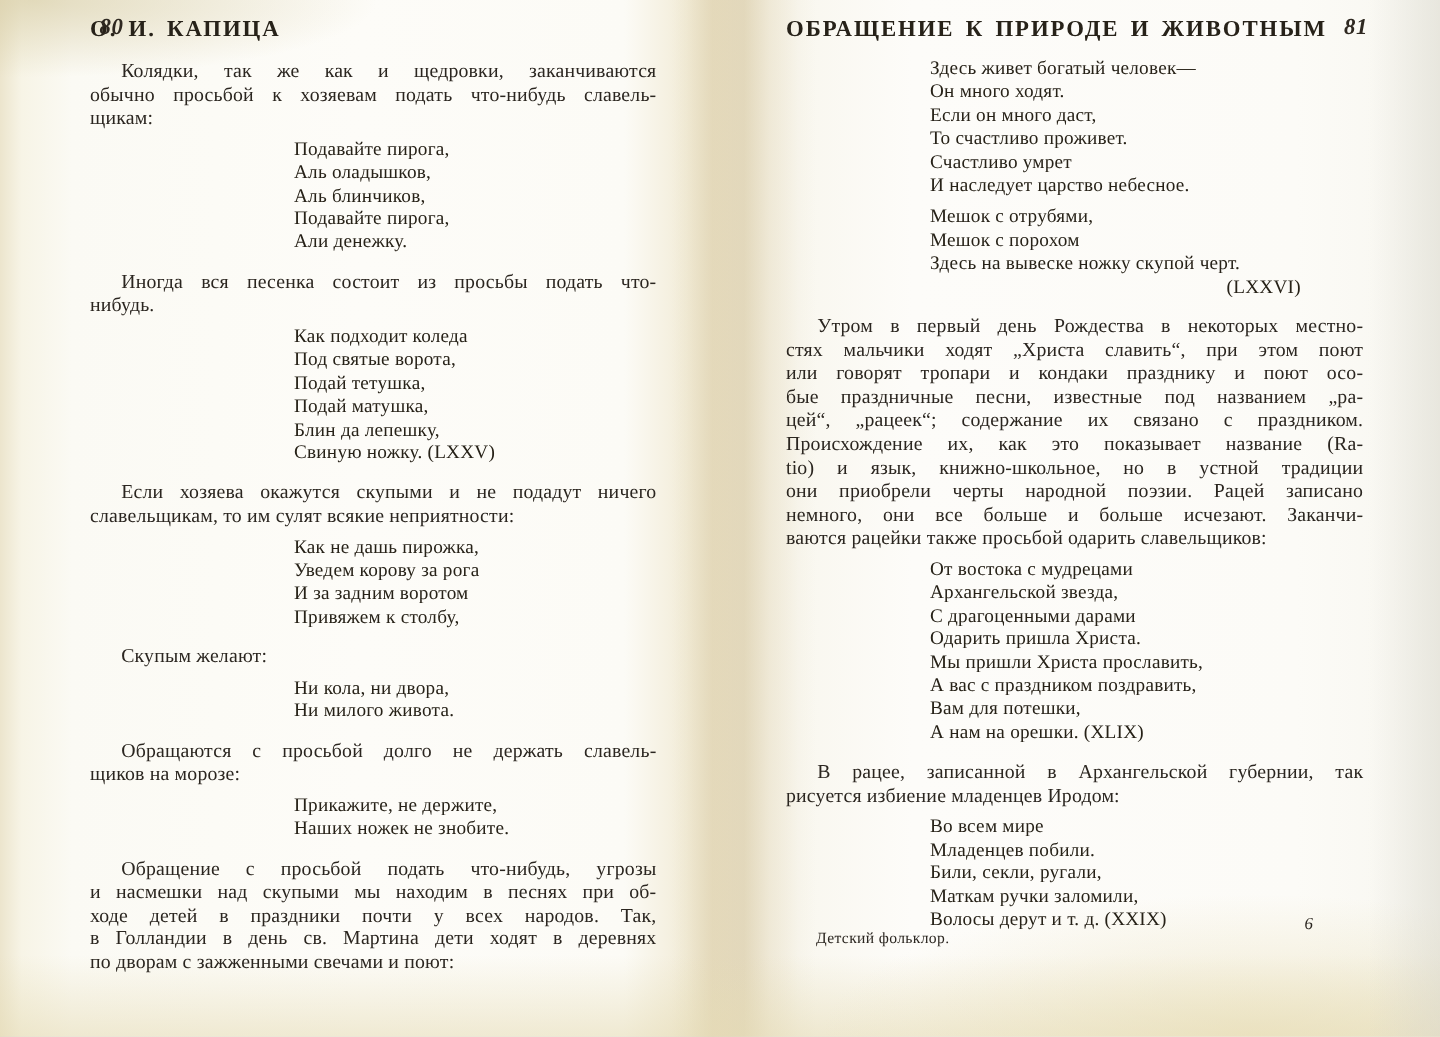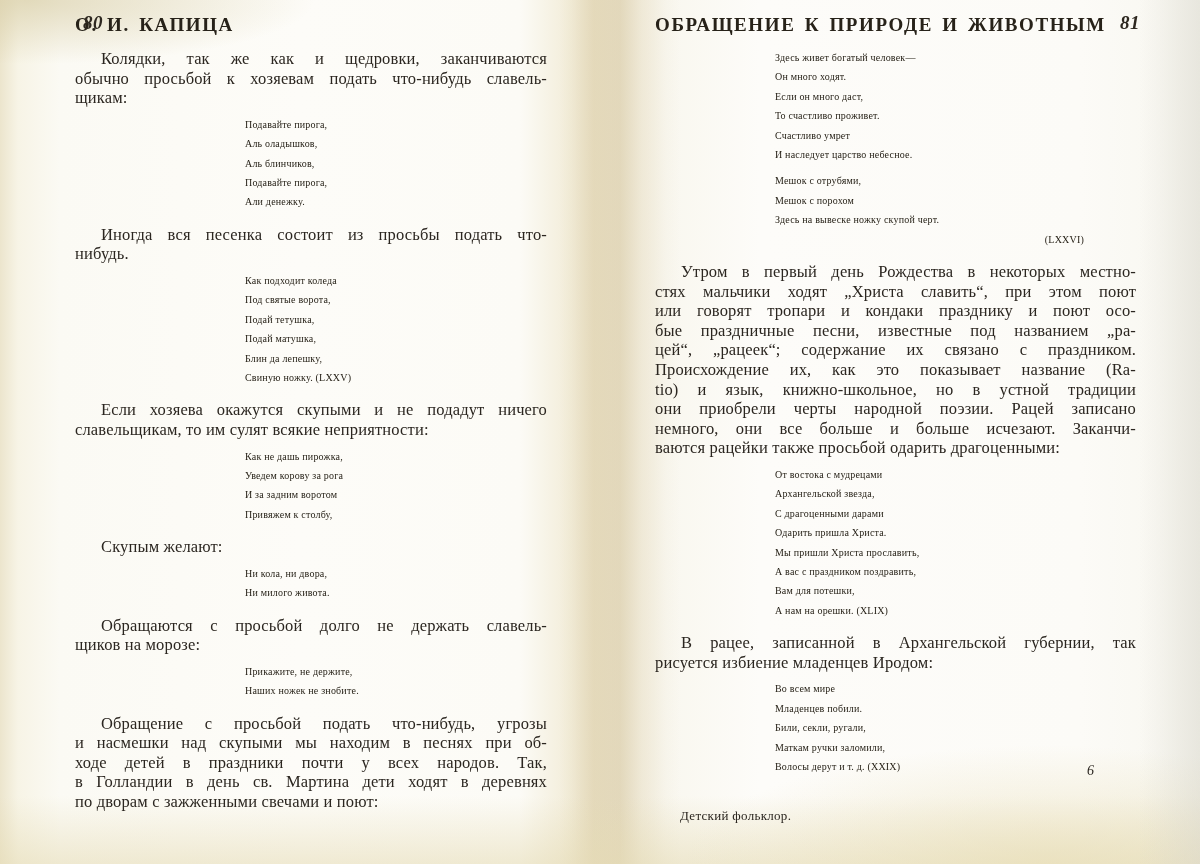--- a/index.html
+++ b/index.html
@@ -45,27 +45,27 @@
   #left-page .page-number{left:8px;}
   #right-page .page-number{right:-4px;}
 
   .block{margin:0;}
   .paragraph{margin-top:13px;font-size:16.5px;line-height:19.6px;letter-spacing:.15px;}
   .paragraph .line{text-align:justify;text-align-last:justify;}
   .paragraph .line.first{text-indent:26px;}
   .paragraph .line.last{text-align-last:left;}
   .paragraph .line.first.last{text-align-last:left;}
 
-  .verse{margin-top:7px;font-size:10px;line-height:19.4px;letter-spacing:.2px;color:#272218;}
+  .verse{margin-top:7px;font-size:16px;line-height:19.4px;letter-spacing:.2px;color:#272218;}
   #left-page .verse{margin-left:170px;}
   #right-page .verse{margin-left:120px;}
   .verse .attribution{text-align:right;padding-right:52px;}
 
   .signature{position:absolute;font-size:13px;color:#2b2620;}
-  #signature-title{left:680px;top:808px;letter-spacing:.3px;}
+  #signature-title{left:680px;top:774px;letter-spacing:.3px;}
   #signature-number{left:1087px;top:763px;font-style:italic;font-size:14px;}
 </style>
 </head>
 <body>
 
 <div id="scan">
   <div class="tone" id="tone-spine"></div>
   <div class="tone" id="tone-topleft"></div>
   <div class="tone" id="tone-bottom"></div>
   <div class="tone" id="tone-bottomright"></div>
@@ -159,21 +159,21 @@
         <div class="block paragraph">
           <div class="line first">Утром в первый день Рождества в некоторых местно-</div>
           <div class="line">стях мальчики ходят „Христа славить“, при этом поют</div>
           <div class="line">или говорят тропари и кондаки празднику и поют осо-</div>
           <div class="line">бые праздничные песни, известные под названием „ра-</div>
           <div class="line">цей“, „рацеек“; содержание их связано с праздником.</div>
           <div class="line">Происхождение их, как это показывает название (Ra-</div>
           <div class="line">tio) и язык, книжно-школьное, но в устной традиции</div>
           <div class="line">они приобрели черты народной поэзии. Рацей записано</div>
           <div class="line">немного, они все больше и больше исчезают. Заканчи-</div>
-          <div class="line last">ваются рацейки также просьбой одарить драгоценными:</div>
+          <div class="line last">ваются рацейки также просьбой одарить славельщиков:</div>
         </div>
         <div class="block verse">
           <div class="line first">От востока с мудрецами</div>
           <div class="line">Архангельской звезда,</div>
           <div class="line">С драгоценными дарами</div>
           <div class="line">Одарить пришла Христа.</div>
           <div class="line">Мы пришли Христа прославить,</div>
           <div class="line">А вас с праздником поздравить,</div>
           <div class="line">Вам для потешки,</div>
           <div class="line last">А нам на орешки. (XLIX)</div>

